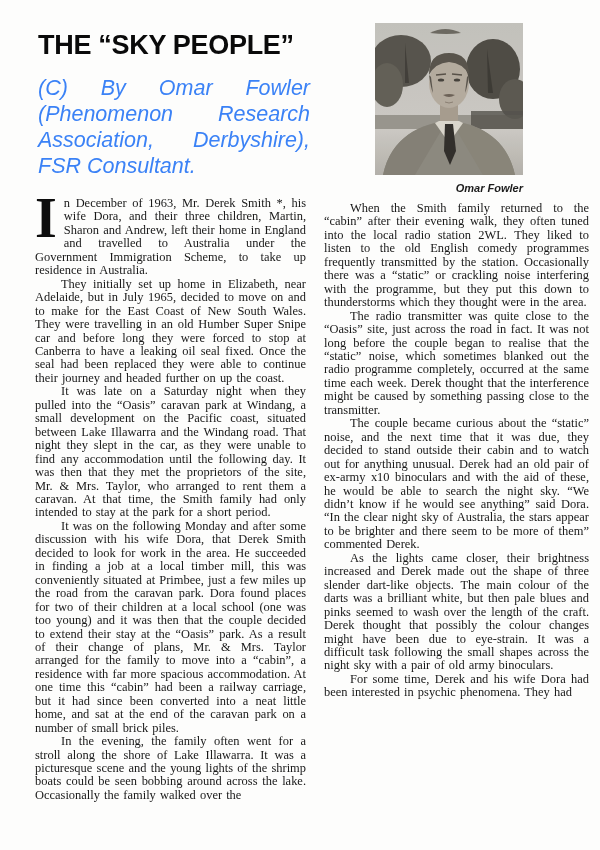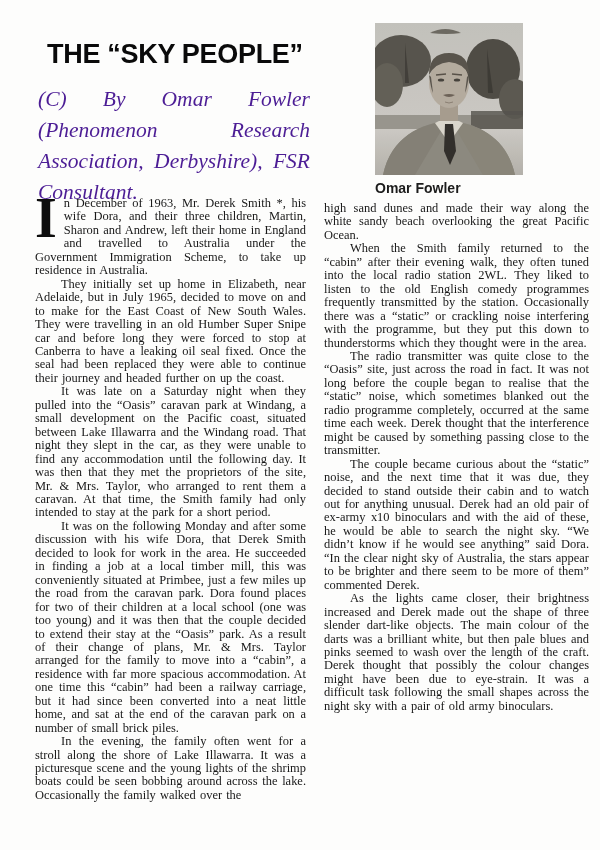--- a/index.html
+++ b/index.html
@@ -4,35 +4,35 @@
 <style>
   html,body { margin:0; padding:0; background:#ffffff; }
   .page {
     position:relative; width:600px; height:850px;
     background:#fdfdfc; overflow:hidden;
     font-family:"Liberation Serif","DejaVu Serif",serif;
     color:#161616;
   }
   .header { position:absolute; left:38px; top:30px; width:272px; }
   .title {
-    margin:9px; font-family:"Liberation Sans","DejaVu Sans",sans-serif;
+    margin:0; font-family:"Liberation Sans","DejaVu Sans",sans-serif;
     font-weight:700; font-size:27px; line-height:30px;
     letter-spacing:-0.3px; color:#0a0a0a; white-space:nowrap;
   }
   .byline {
-    margin:15px 0 0; font-family:Liberation Serif, serif;
-    font-style:italic; font-size:21.5px; line-height:31px;
-    text-align:justify; color:#4c1d95;
+    margin:15px 0 0; font-family:Liberation Sans, sans-serif;
+    font-style:italic; font-size:21.5px; line-height:26px;
+    text-align:justify; color:#3b82f6;
   }
   .figure { position:absolute; left:375px; top:23px; width:148px; margin:0; }
   .photo { display:block; width:148px; height:152px; filter:contrast(0.95); }
   .caption {
-    margin-top:7px; text-align:left;
+    margin-top:7px; text-align:right;
     font-family:"Liberation Sans","DejaVu Sans",sans-serif;
-    font-weight:700; font-size:14px; line-height:13px; color:#1c1c1c;
+    font-weight:700; font-size:11px; line-height:13px; color:#1c1c1c;font-style:italic;
   }
   .col {
     position:absolute; font-size:12.45px; line-height:13.45px;
     text-align:justify; word-spacing:1px; color:#181818;
   }
   .col-left  { left:35px;  top:197px; width:271px; }
   .col-right { left:324px; top:202px; width:265px; }
   .col p { margin:0; text-indent:26px; }
   .col p.first, .col p.cont { text-indent:0; }
   .dropcap {
@@ -98,20 +98,20 @@
 
   <div class="col col-left">
     <p class="first"><span class="dropcap">I</span><span>n December of 1963, Mr. Derek Smith *, his wife Dora, and their three children, Martin, Sharon and Andrew, left their home in England and travelled to Australia under the Government Immigration Scheme, to take up residence in Australia.</span></p>
     <p>They initially set up home in Elizabeth, near Adelaide, but in July 1965, decided to move on and to make for the East Coast of New South Wales. They were travelling in an old Humber Super Snipe car and before long they were forced to stop at Canberra to have a leaking oil seal fixed.  Once the seal had been replaced they were able to continue their journey and headed further on up the coast.</p>
     <p>It was late on a Saturday night when they pulled into the “Oasis” caravan park at Windang, a small development on the Pacific coast, situated between Lake Illawarra and the Windang road. That night they slept in the car, as they were unable to find any accommodation until the following day. It was then that they met the proprietors of the site, Mr. &amp; Mrs. Taylor, who arranged to rent them a caravan.  At that time, the Smith family had only intended to stay at the park for a short period.</p>
     <p>It was on the following Monday and after some discussion with his wife Dora, that Derek Smith decided to look for work in the area.  He succeeded in finding a job at a local timber mill, this was conveniently situated at Primbee, just a few miles up the road from the caravan park.  Dora found places for two of their children at a local school (one was too young) and it was then that the couple decided to extend their stay at the “Oasis” park. As a result of their change of plans, Mr. &amp; Mrs. Taylor arranged for the family to move into a “cabin”, a residence with far more spacious accommodation.  At one time this “cabin” had been a railway carriage, but it had since been converted into a neat little home, and sat at the end of the caravan park on a number of small brick piles.</p>
     <p>In the evening, the family often went for a stroll along the shore of Lake Illawarra.  It was a picturesque scene and the young lights of the shrimp boats could be seen bobbing around across the lake.  Occasionally the family walked over the</p>
   </div>
 
   <div class="col col-right">
-    <p class="cont">high sand dunes and made their way along the white sandy beach overlooking the great Pacific Ocean.</p>
     <p>When the Smith family returned to the “cabin” after their evening walk, they often tuned into the local radio station 2WL.  They liked to listen to the old English comedy programmes frequently transmitted by the station.  Occasionally there was a “static” or crackling noise interfering with the programme, but they put this down to thunderstorms which they thought were in the area.</p>
     <p>The radio transmitter was quite close to the “Oasis” site, just across the road in fact.  It was not long before the couple began to realise that the “static” noise, which sometimes blanked out the radio programme completely, occurred at the same time each week.  Derek thought that the interference might be caused by something passing close to the transmitter.</p>
     <p>The couple became curious about the “static” noise, and the next time that it was due, they decided to stand outside their cabin and to watch out for anything unusual.  Derek had an old pair of ex-army x10 binoculars and with the aid of these, he would be able to search the night sky.  “We didn’t know if he would see anything” said Dora.  “In the clear night sky of Australia, the stars appear to be brighter and there seem to be more of them” commented Derek.</p>
     <p>As the lights came closer, their brightness increased and Derek made out the shape of three slender dart-like objects.  The main colour of the darts was a brilliant white, but then pale blues and pinks seemed to wash over the length of the craft. Derek thought that possibly the colour changes might have been due to eye-strain.  It was a difficult task following the small shapes across the night sky with a pair of old army binoculars.</p>
+    <p>For some time, Derek and his wife Dora had been interested in psychic phenomena.  They had</p>
   </div>
 
 </div>
 
 </body></html>

